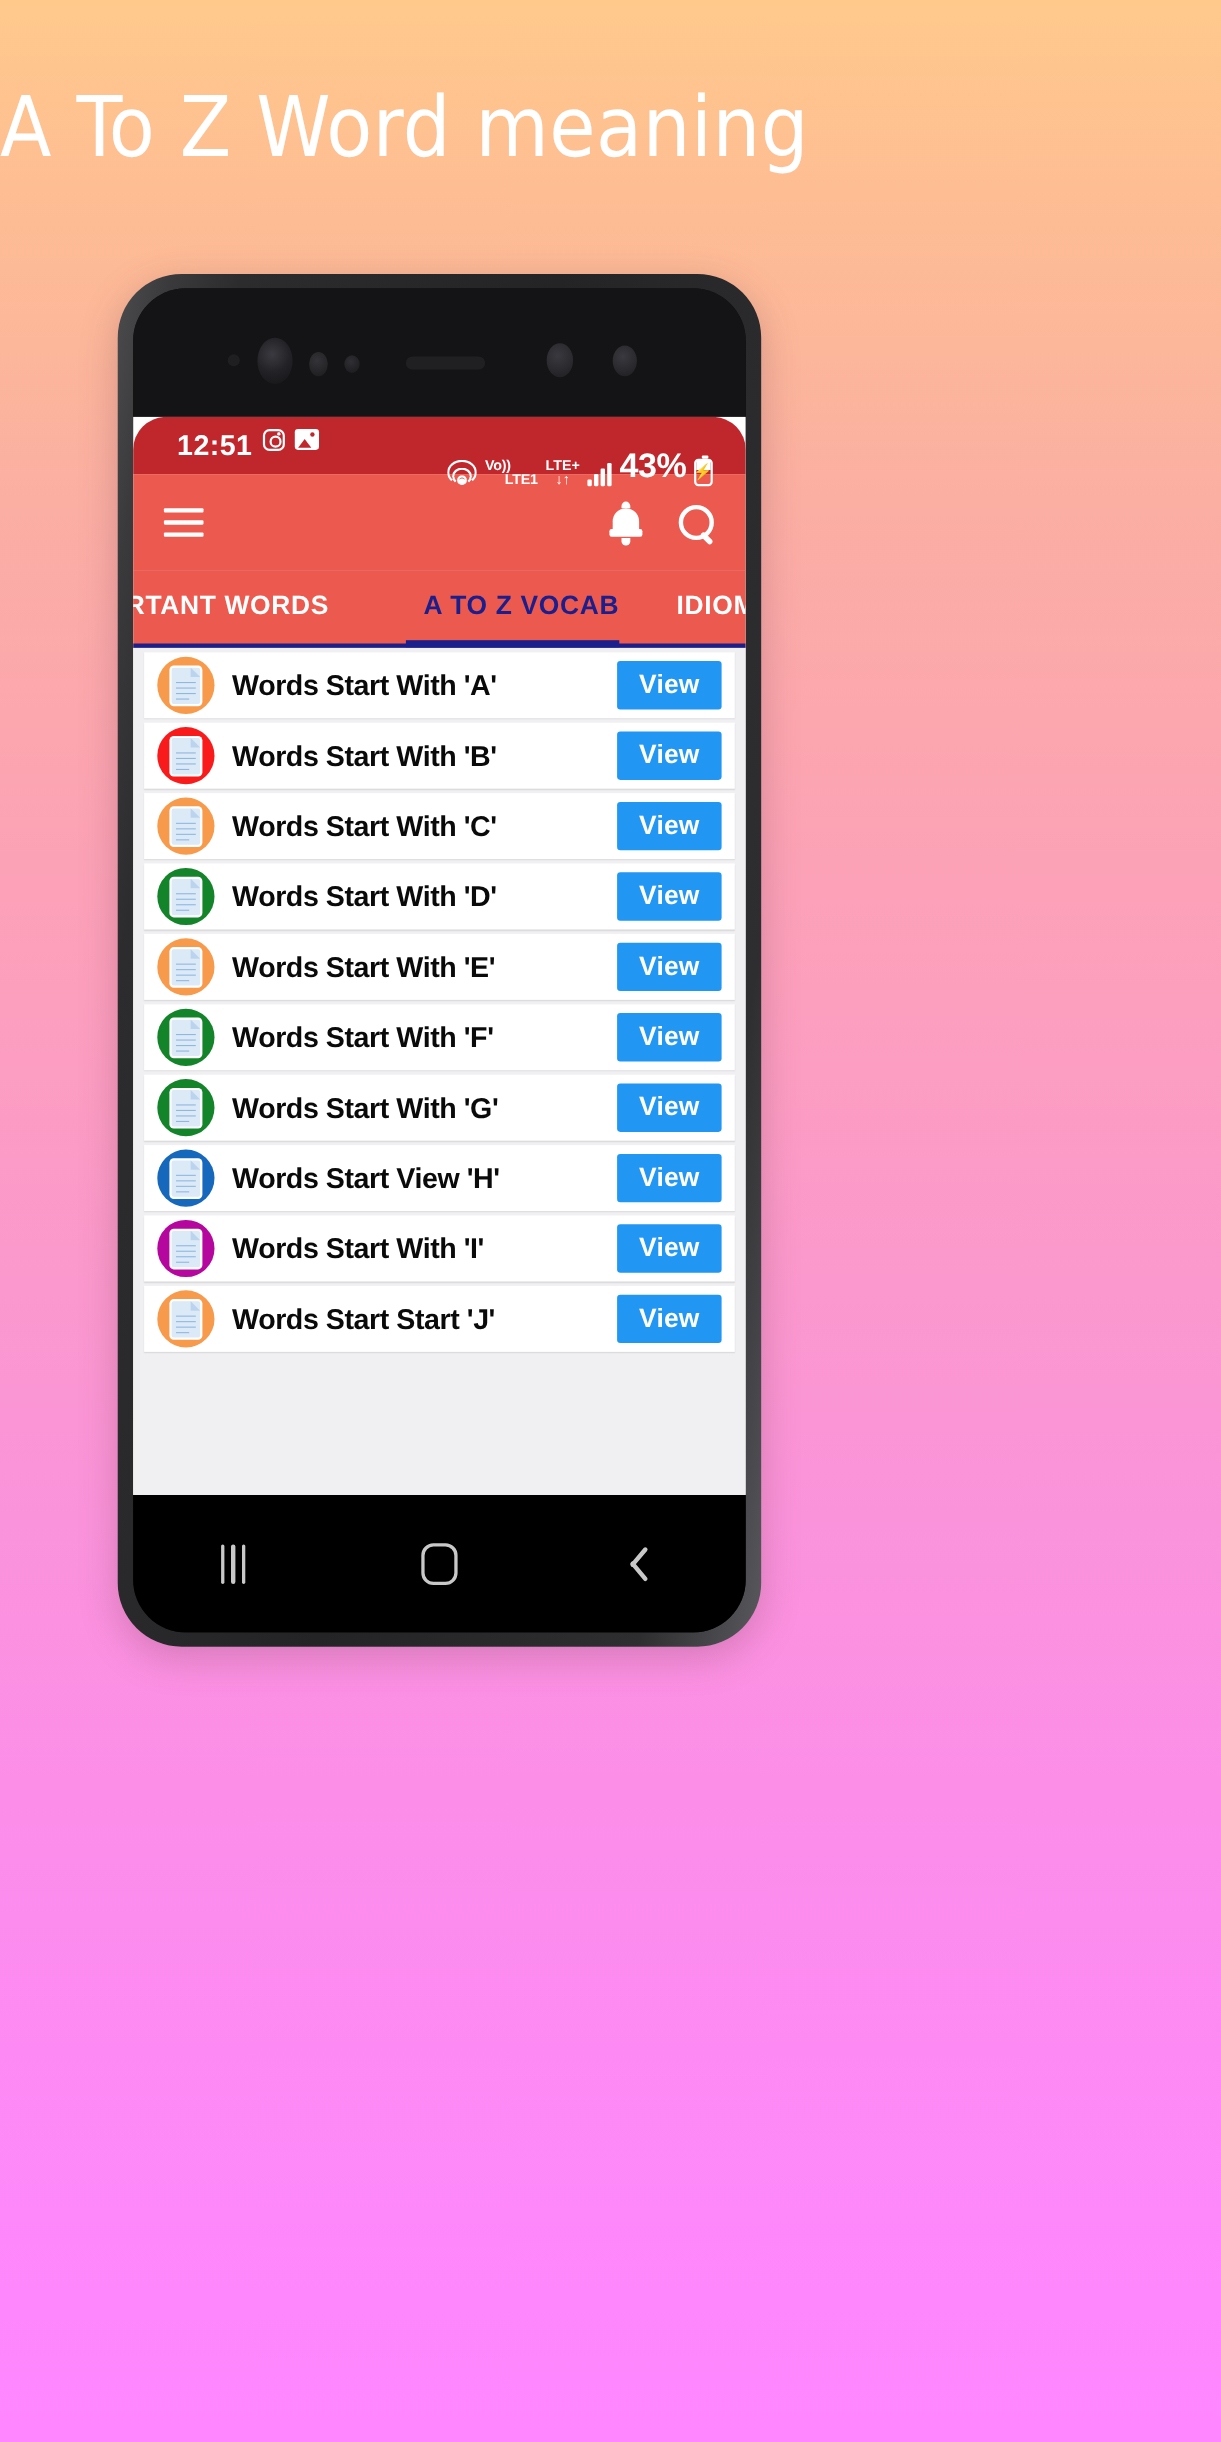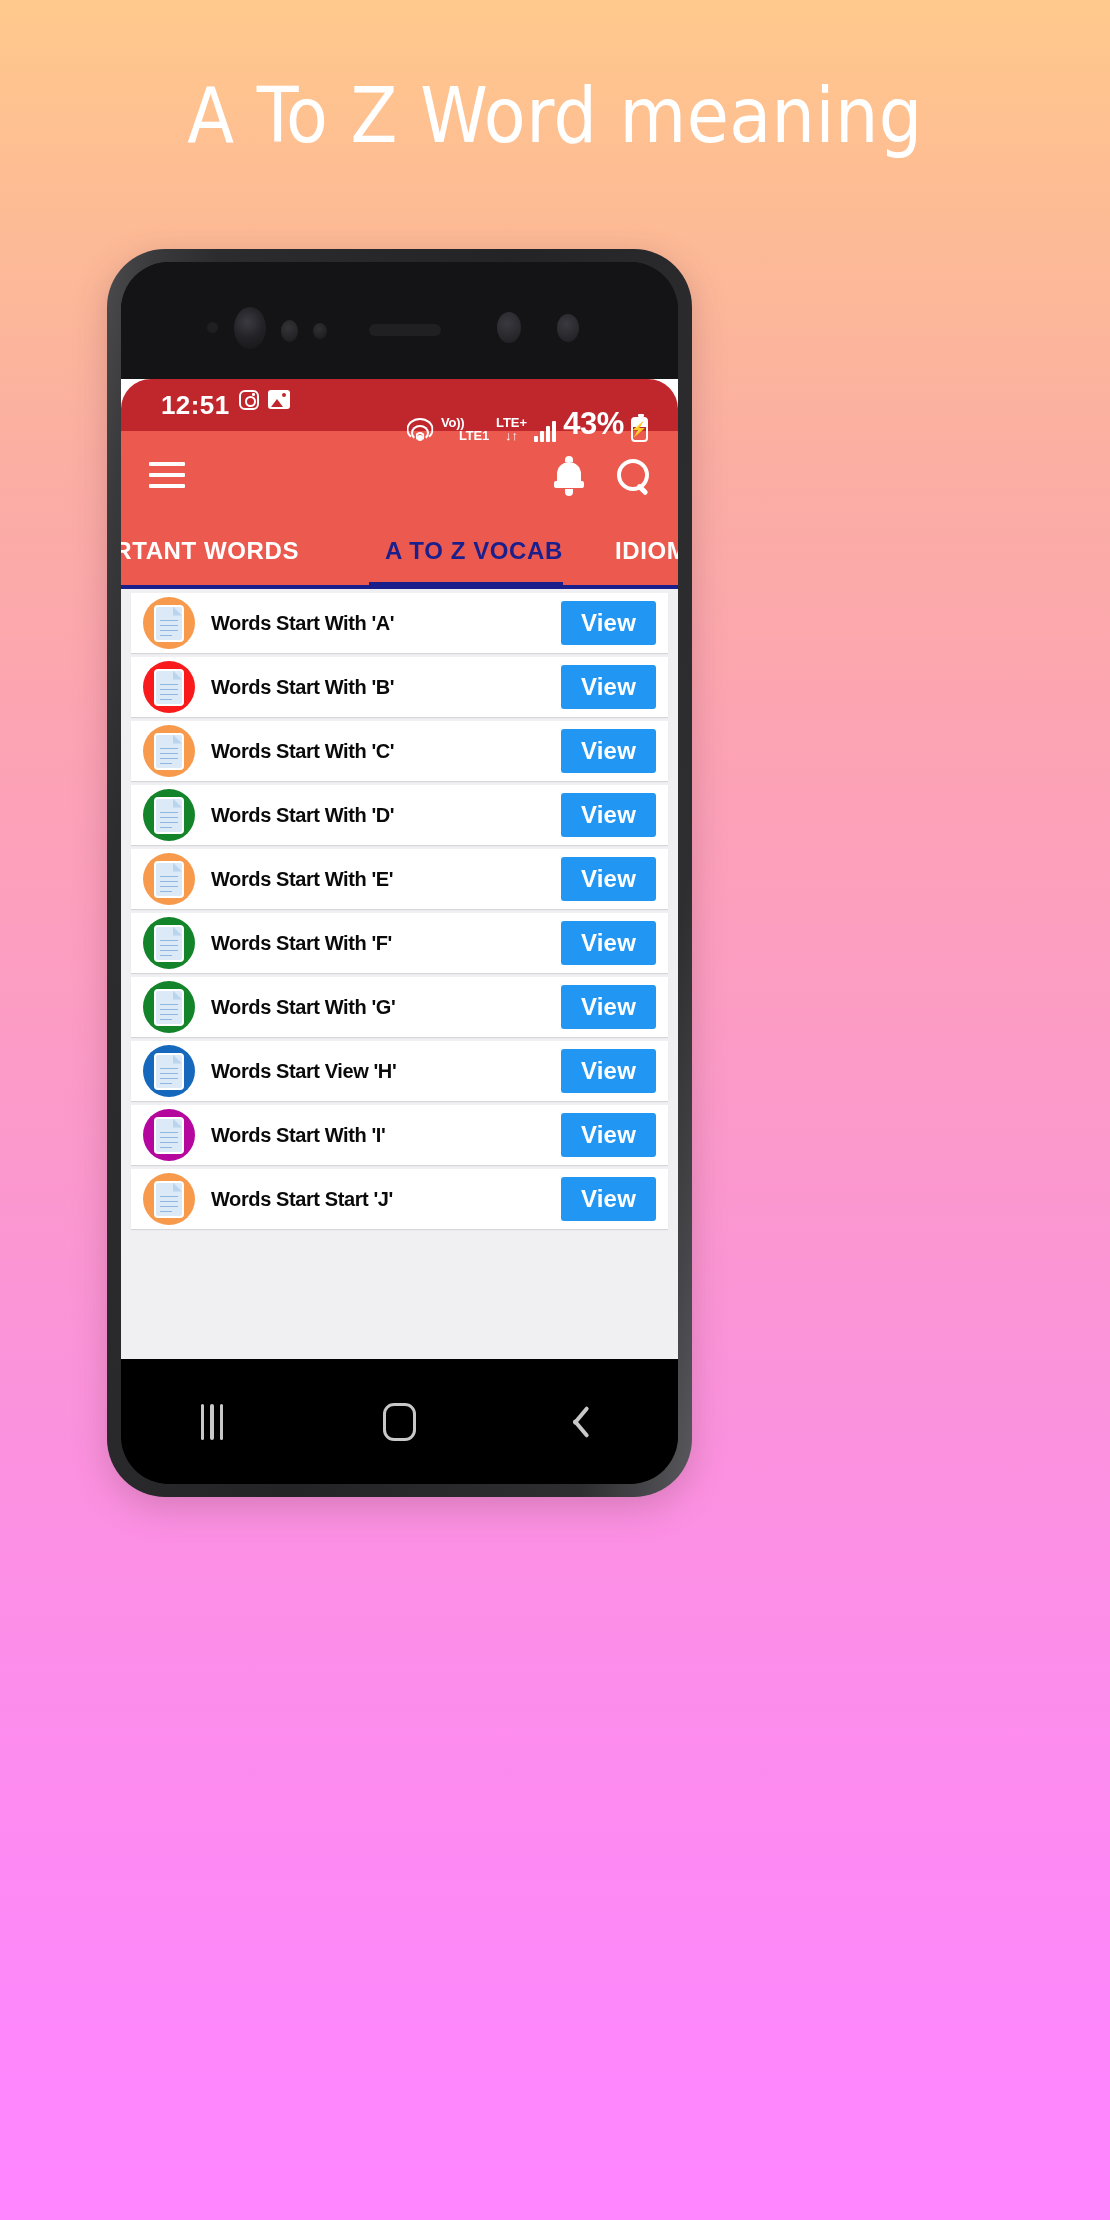--- a/index.html
+++ b/index.html
@@ -19,21 +19,20 @@
       #FC8EE8 73%,
       #FD8AF4 84%,
       #FE87FD 94%,
       #FF86FF 100%);
     position:relative;
   }
 
   
   .hero-title{
     position:absolute; top:78px; left:0; width:1110px;
-    text-align:center;
     font-family:"DejaVu Sans Condensed","Liberation Sans", sans-serif;
     font-size:76px; font-weight:300; color:#FFFFFF;
     letter-spacing:0.5px; line-height:1;
     white-space:nowrap;
   }
 
   
   .phone{
     position:absolute; left:107px; top:249px;
     width:585px; height:1248px;
@@ -193,21 +192,21 @@
   }
   .doc{
     width:26px; height:33px; background:#DCE9F7; border-radius:2px; position:relative;
     box-shadow:0 0 0 2px #ffffff;
   }
   .doc::before{ content:""; position:absolute; right:0; top:0; width:9px;height:9px;
      background:#BBD4EE; clip-path:polygon(0 0,100% 100%,0 100%); }
   .doc i{ position:absolute; left:4px; width:18px; height:1.6px; background:#8FB8E0; }
   .doc .l1{ top:13px; } .doc .l2{ top:18px; } .doc .l3{ top:23px; } .doc .l4{ top:28px; width:12px; }
   .row-label{
-    margin-left:16px; font-size:20px; font-weight:700; color:#0A0A0A;
+    margin-left:16px; font-size:26px; font-weight:700; color:#0A0A0A;
     letter-spacing:-0.4px; white-space:nowrap;
   }
   .view-btn{
     margin-left:auto; margin-right:12px;
     background:#2196F3; color:#fff; font-size:24px; font-weight:700;
     padding:8px 20px; border-radius:3px; border:none; cursor:pointer;
     letter-spacing:0.2px;
   }
 
   

